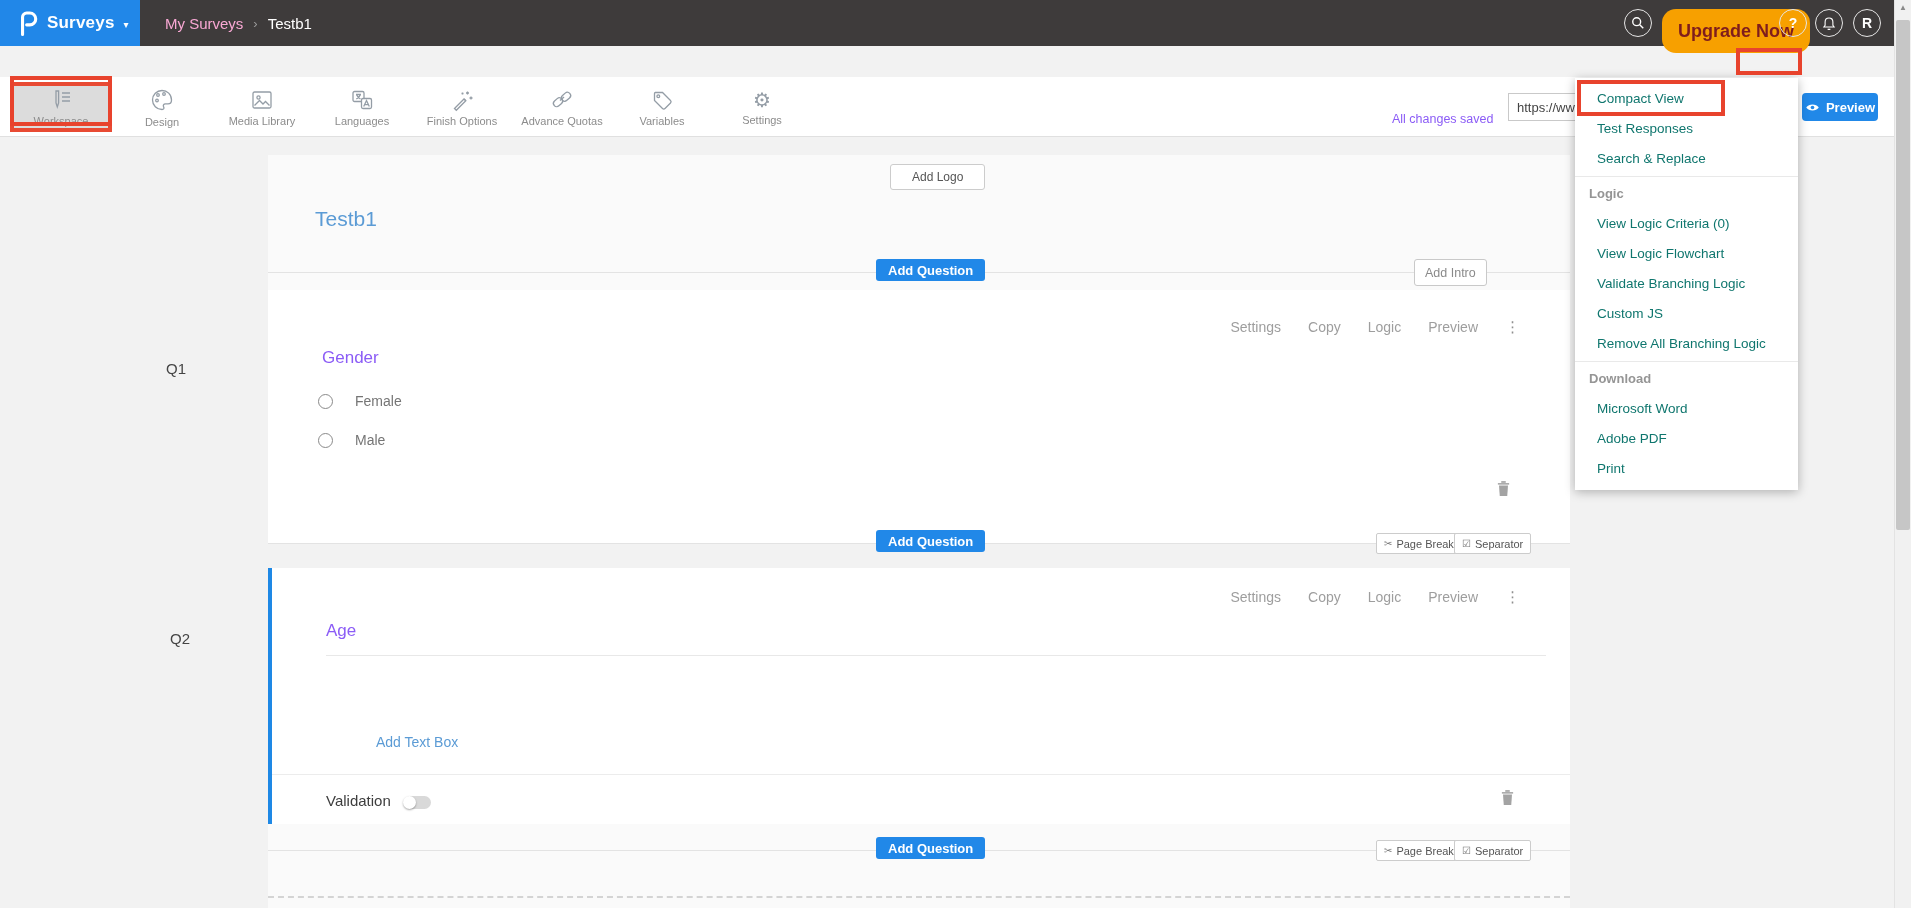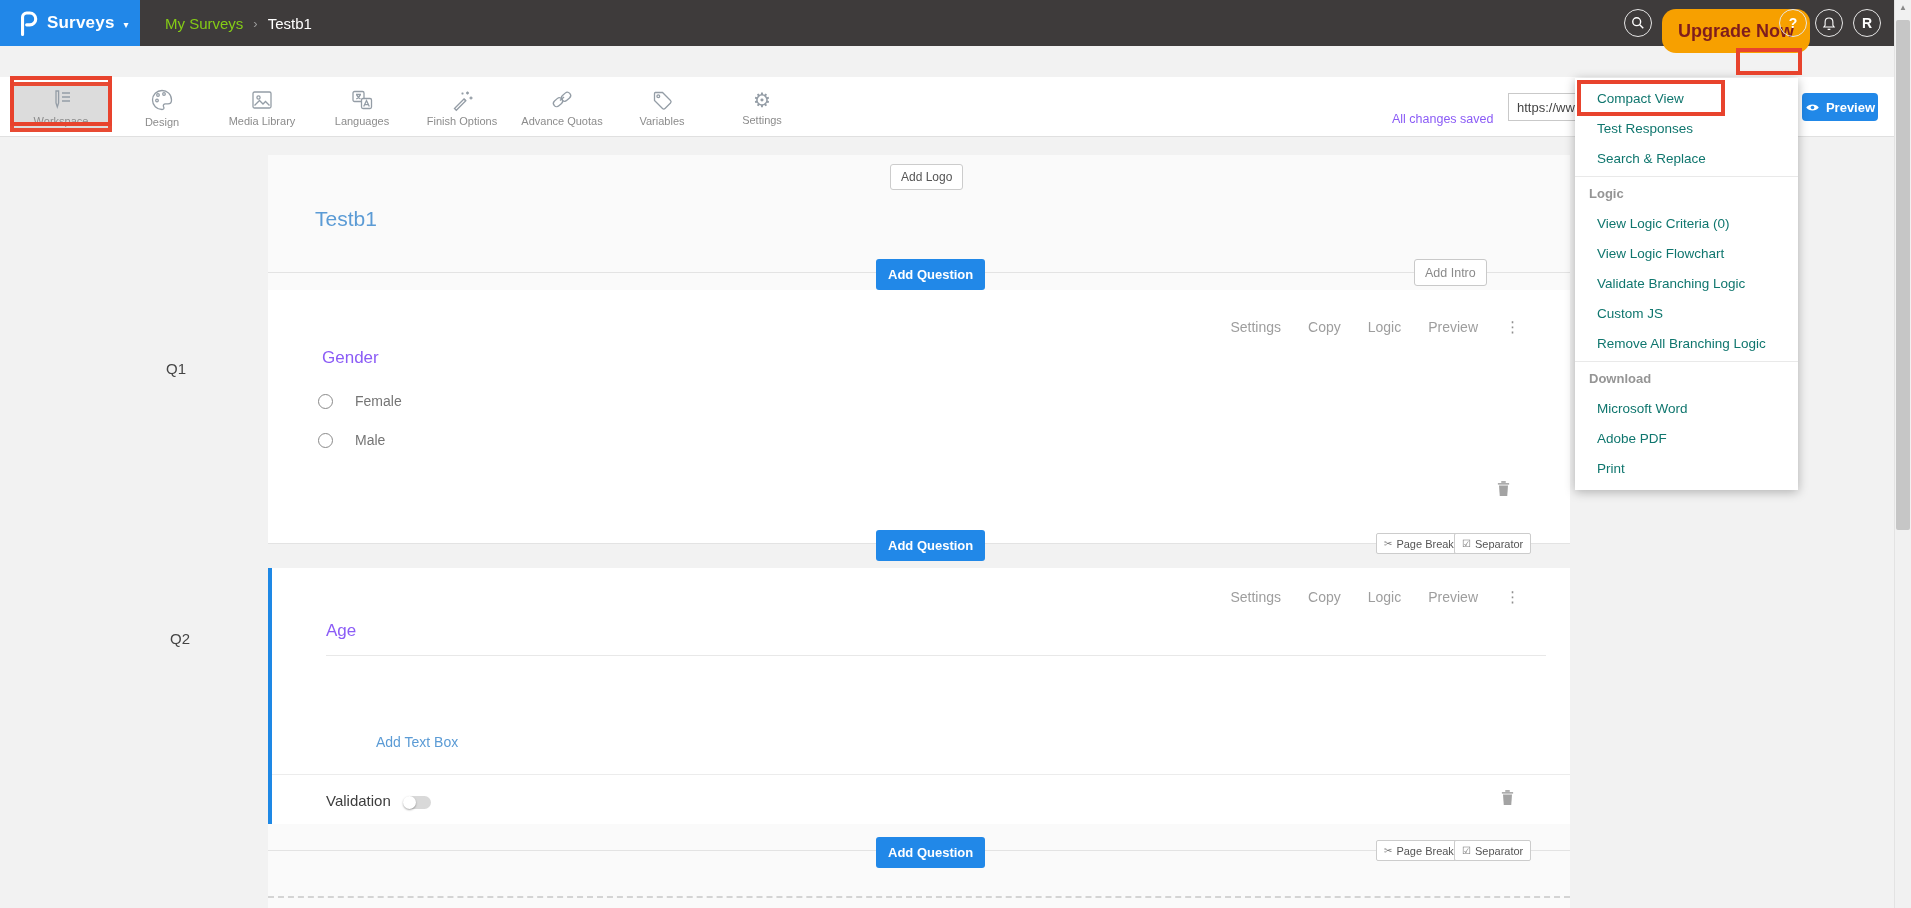--- a/index.html
+++ b/index.html
@@ -8,21 +8,21 @@
     position:relative; width:1911px; height:908px; overflow:hidden;
     background:#f2f2f2; font-family:"Liberation Sans", sans-serif;
   }
   
   .topbar { position:absolute; left:0; top:0; width:1911px; height:46px; background:#3e3b3b; }
   .logo-block { position:absolute; left:0; top:0; width:140px; height:46px; background:#2187e8;
     display:flex; align-items:center; padding-left:18px; gap:9px; cursor:pointer; }
   .logo-block .prod { color:#fff; font-size:17px; font-weight:bold; letter-spacing:.2px; }
   .logo-block .caret { color:#fff; font-size:10px; margin-top:2px; }
   .crumbs { position:absolute; left:165px; top:0; height:46px; display:flex; align-items:center; gap:10px; font-size:15px; }
-  .crumb-parent { color:#84cc16; cursor:pointer; }
+  .crumb-parent { color:#f9a8d4; cursor:pointer; }
   .crumb-sep { color:#9b9b9b; font-size:13px; }
   .crumb-current { color:#fff; }
   .circ { position:absolute; top:9px; width:28px; height:28px; border:1.5px solid #e6e6e6; border-radius:50%;
     display:flex; align-items:center; justify-content:center; color:#fff; font-size:14px; font-weight:bold; cursor:pointer; }
   .upgrade { position:absolute; left:1662px; top:9px; height:44px; padding:0 16px; background:#f7a000; border:none;
     border-radius:14px; color:#7f1d1d; font-size:18px; font-weight:bold; font-family:inherit; cursor:pointer; display:flex; align-items:center; }
   
   .navrow { position:absolute; left:0; top:46px; width:1911px; height:31px; background:#fff; border-bottom:1px solid #e2e2e2; }
   .tab { position:absolute; top:0; height:30px; line-height:29px; font-size:14px; color:#3c3c3c; cursor:pointer; }
   .tab.active { color:#1f7ec6; border-bottom:2px solid #1f7ec6; }
@@ -40,25 +40,25 @@
   .saved-status { position:absolute; left:1392px; top:12px; height:60px; display:flex; align-items:center;
     font-size:12.5px; color:#8b5cf6; }
   .url-input { position:absolute; left:1508px; top:16px; width:212px; height:28px; border:1px solid #c9c9c9;
     padding:0 8px; font-size:13px; color:#444; font-family:inherit; background:#fff; }
   .preview-btn { position:absolute; left:1802px; top:16px; width:76px; height:28px; background:#2188e8; border:none;
     border-radius:4px; color:#fff; font-size:13px; font-weight:bold; font-family:inherit; cursor:pointer;
     display:flex; align-items:center; justify-content:center; gap:6px; }
   
   .q-side-label { position:absolute; font-size:15px; color:#454545; }
   .header-card { position:absolute; left:268px; top:155px; width:1302px; height:135px; background:#fafafa; }
-  .add-logo { position:absolute; left:622px; top:9px; height:26px; padding:0 10px; background:#fff; border:1px solid #ccc;
+  .add-logo { position:absolute; left:622px; top:9px; height:26px; padding:0 21px; background:#fff; border:1px solid #ccc;
     border-radius:3px; font-size:12px; color:#555; font-family:inherit; cursor:pointer; }
   .survey-title { position:absolute; left:47px; top:52px; font-size:21px; color:#5b9bd5; cursor:text; }
   .hr-line { position:absolute; left:0; right:0; height:1px; background:#e3e3e3; }
-  .add-q-btn { position:absolute; height:31px; padding:0 12px; background:#2188e8; border:none; border-radius:3px;
+  .add-q-btn { position:absolute; height:22px; padding:0 12px; background:#2188e8; border:none; border-radius:3px;
     color:#fff; font-size:13px; font-weight:bold; font-family:inherit; cursor:pointer; }
   .ghost-btn { position:absolute; height:27px; padding:0 10px; background:#fff; border:1px solid #c9c9c9; border-radius:3px;
     color:#8a8a8a; font-size:12.5px; font-family:inherit; cursor:pointer; }
   .mini-btn { position:absolute; height:21px; padding:0 7px; background:#fff; border:1px solid #ccc; border-radius:2px;
     color:#555; font-size:11px; font-family:inherit; cursor:pointer; display:flex; align-items:center; gap:4px; }
   .mini-btn .mi { font-size:10px; color:#777; }
   .q-card { position:absolute; left:268px; width:1302px; background:#fff; }
   .q-card.selected { border-left:4px solid #1e88e5; }
   .q-actions { position:absolute; right:50px; display:flex; align-items:center; gap:27px; font-size:14px; color:#9e9e9e; }
   .q-actions span { cursor:pointer; }

